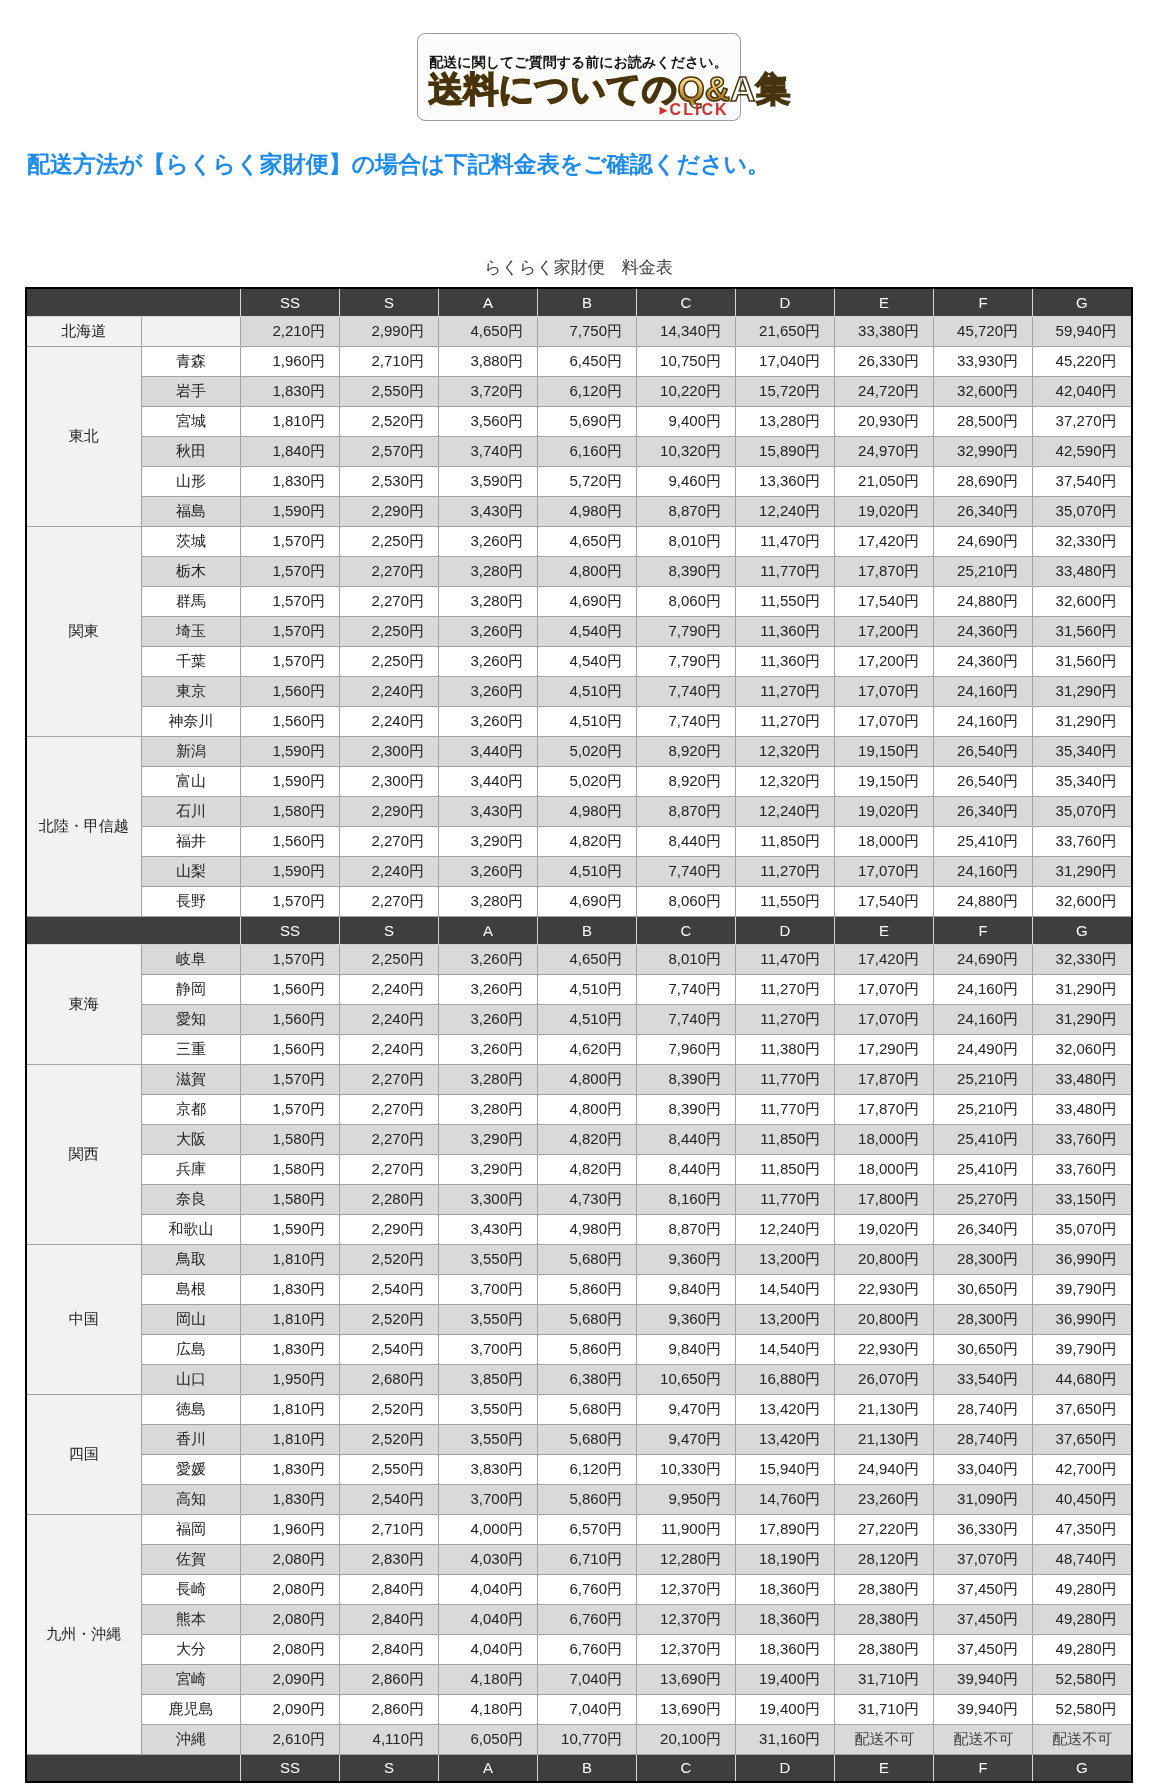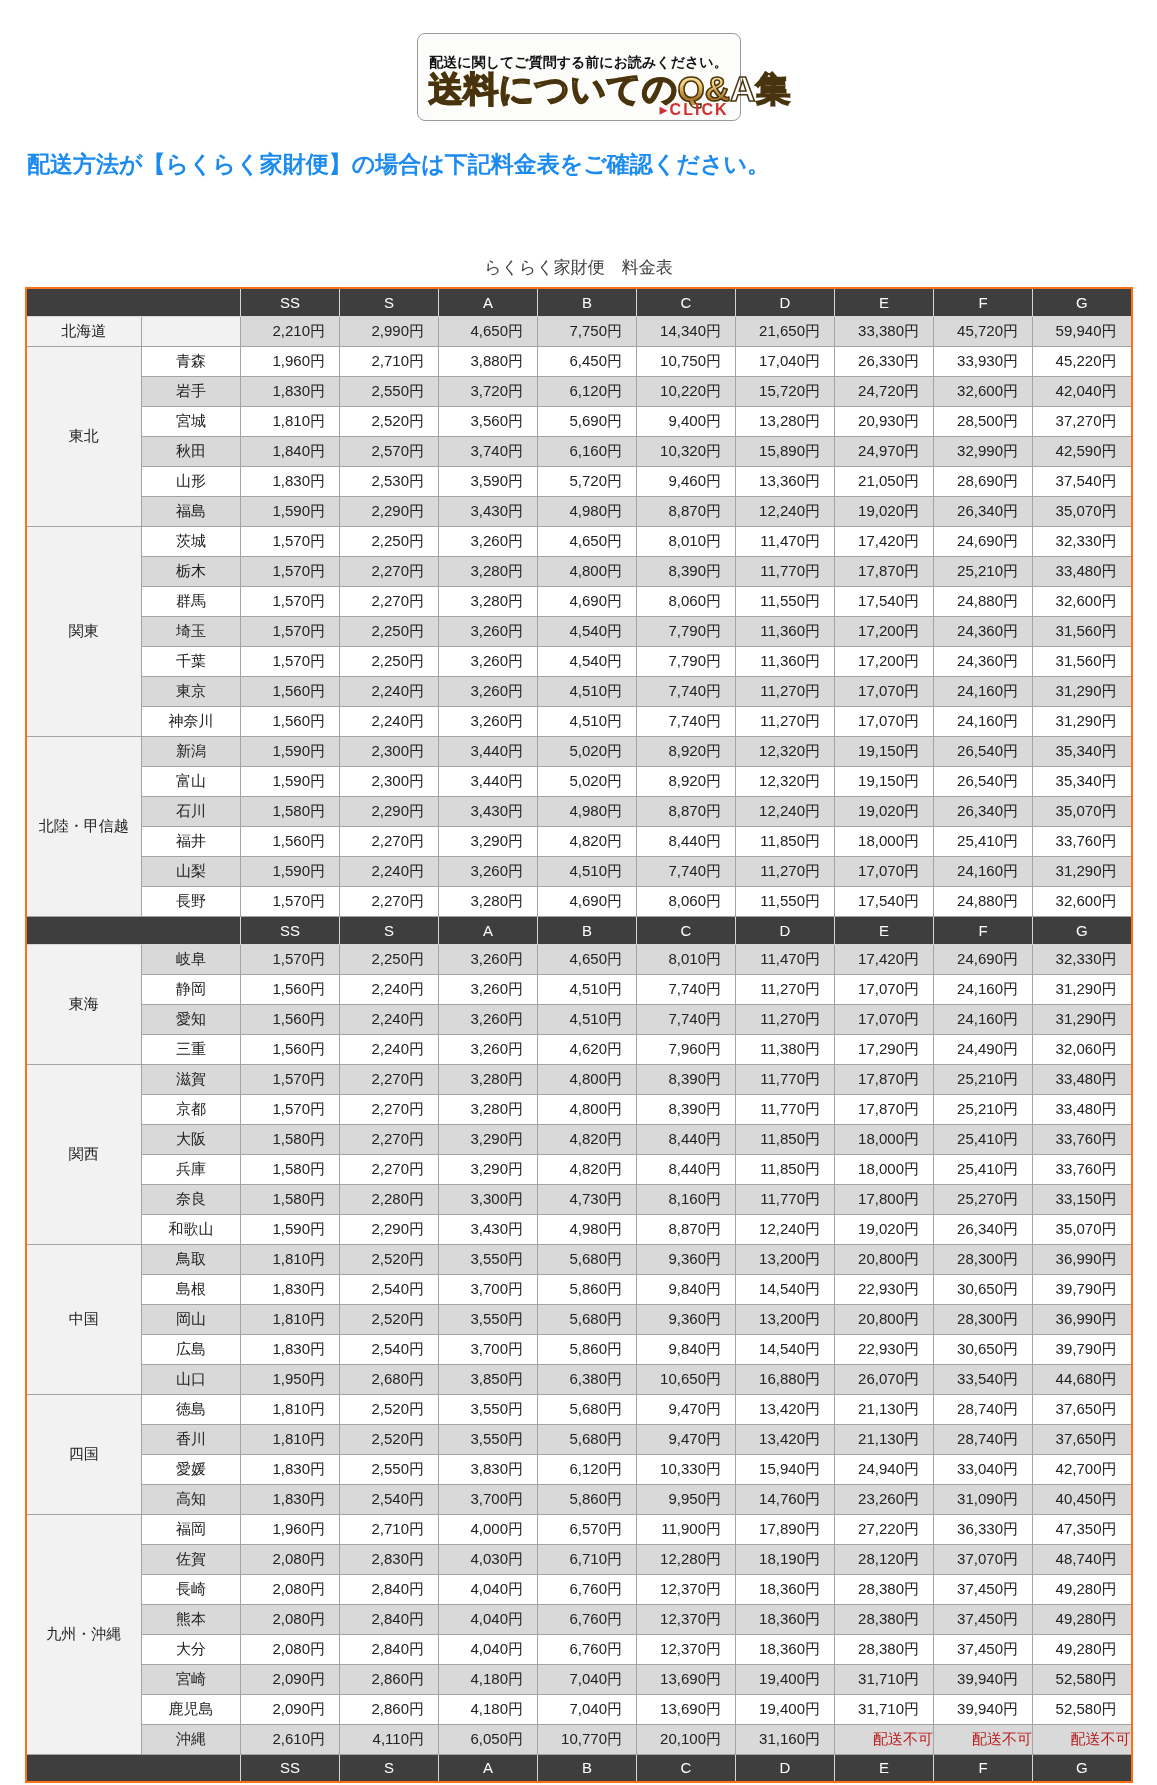--- a/index.html
+++ b/index.html
@@ -42,41 +42,41 @@
   }
   
   .table-title{
     margin:76px 0 8px;text-align:center;
     font-size:17px;font-weight:normal;color:#404040;
   }
   
   table.rates{
     border-collapse:collapse;table-layout:fixed;
     width:1106px;margin:0 auto 30px;
-    border:2px solid #f97316;
+    border:2px solid #000000;
     font-size:15px;
   }
   table.rates th,table.rates td{overflow:hidden;white-space:nowrap;}
   tr.hrow{height:28px;}
   tr.hrow th{
     background:#3e3e3e;color:#ffffff;font-weight:normal;
     border:1px solid #d6d6d6;text-align:center;font-size:15px;
   }
   tr.hrow th.corner{border-left:none;}
   tr.drow{height:30px;}
   tr.drow td{border:1px solid #a3a3a3;}
   tr.gray  td.pref-cell, tr.gray  td.price-cell{background:#d9d9d9;}
   tr.white td.pref-cell, tr.white td.price-cell{background:#ffffff;}
   td.region-cell,th.region-cell{
     background:#f2f2f2;text-align:center;font-weight:normal;
     border:1px solid #a3a3a3;color:#222;font-size:15px;font-family:Liberation Mono, monospace;
   }
   td.pref-cell{text-align:center;}
   td.price-cell{text-align:right;padding-right:14px;}
-  td.price-cell.na{padding-right:0;color:#b91c1c;}
+  td.price-cell.na{text-align:center;padding-right:0;color:#404040;}
 </style>
 </head>
 <body>
 
 <div class="banner">
   <div class="banner-line1">配送に関してご質問する前にお読みください。</div>
   <div class="banner-gold">送料についてのQ&amp;A集</div>
   <div class="banner-click"><span>▸</span><span>CLICK</span></div>
 </div>
 

